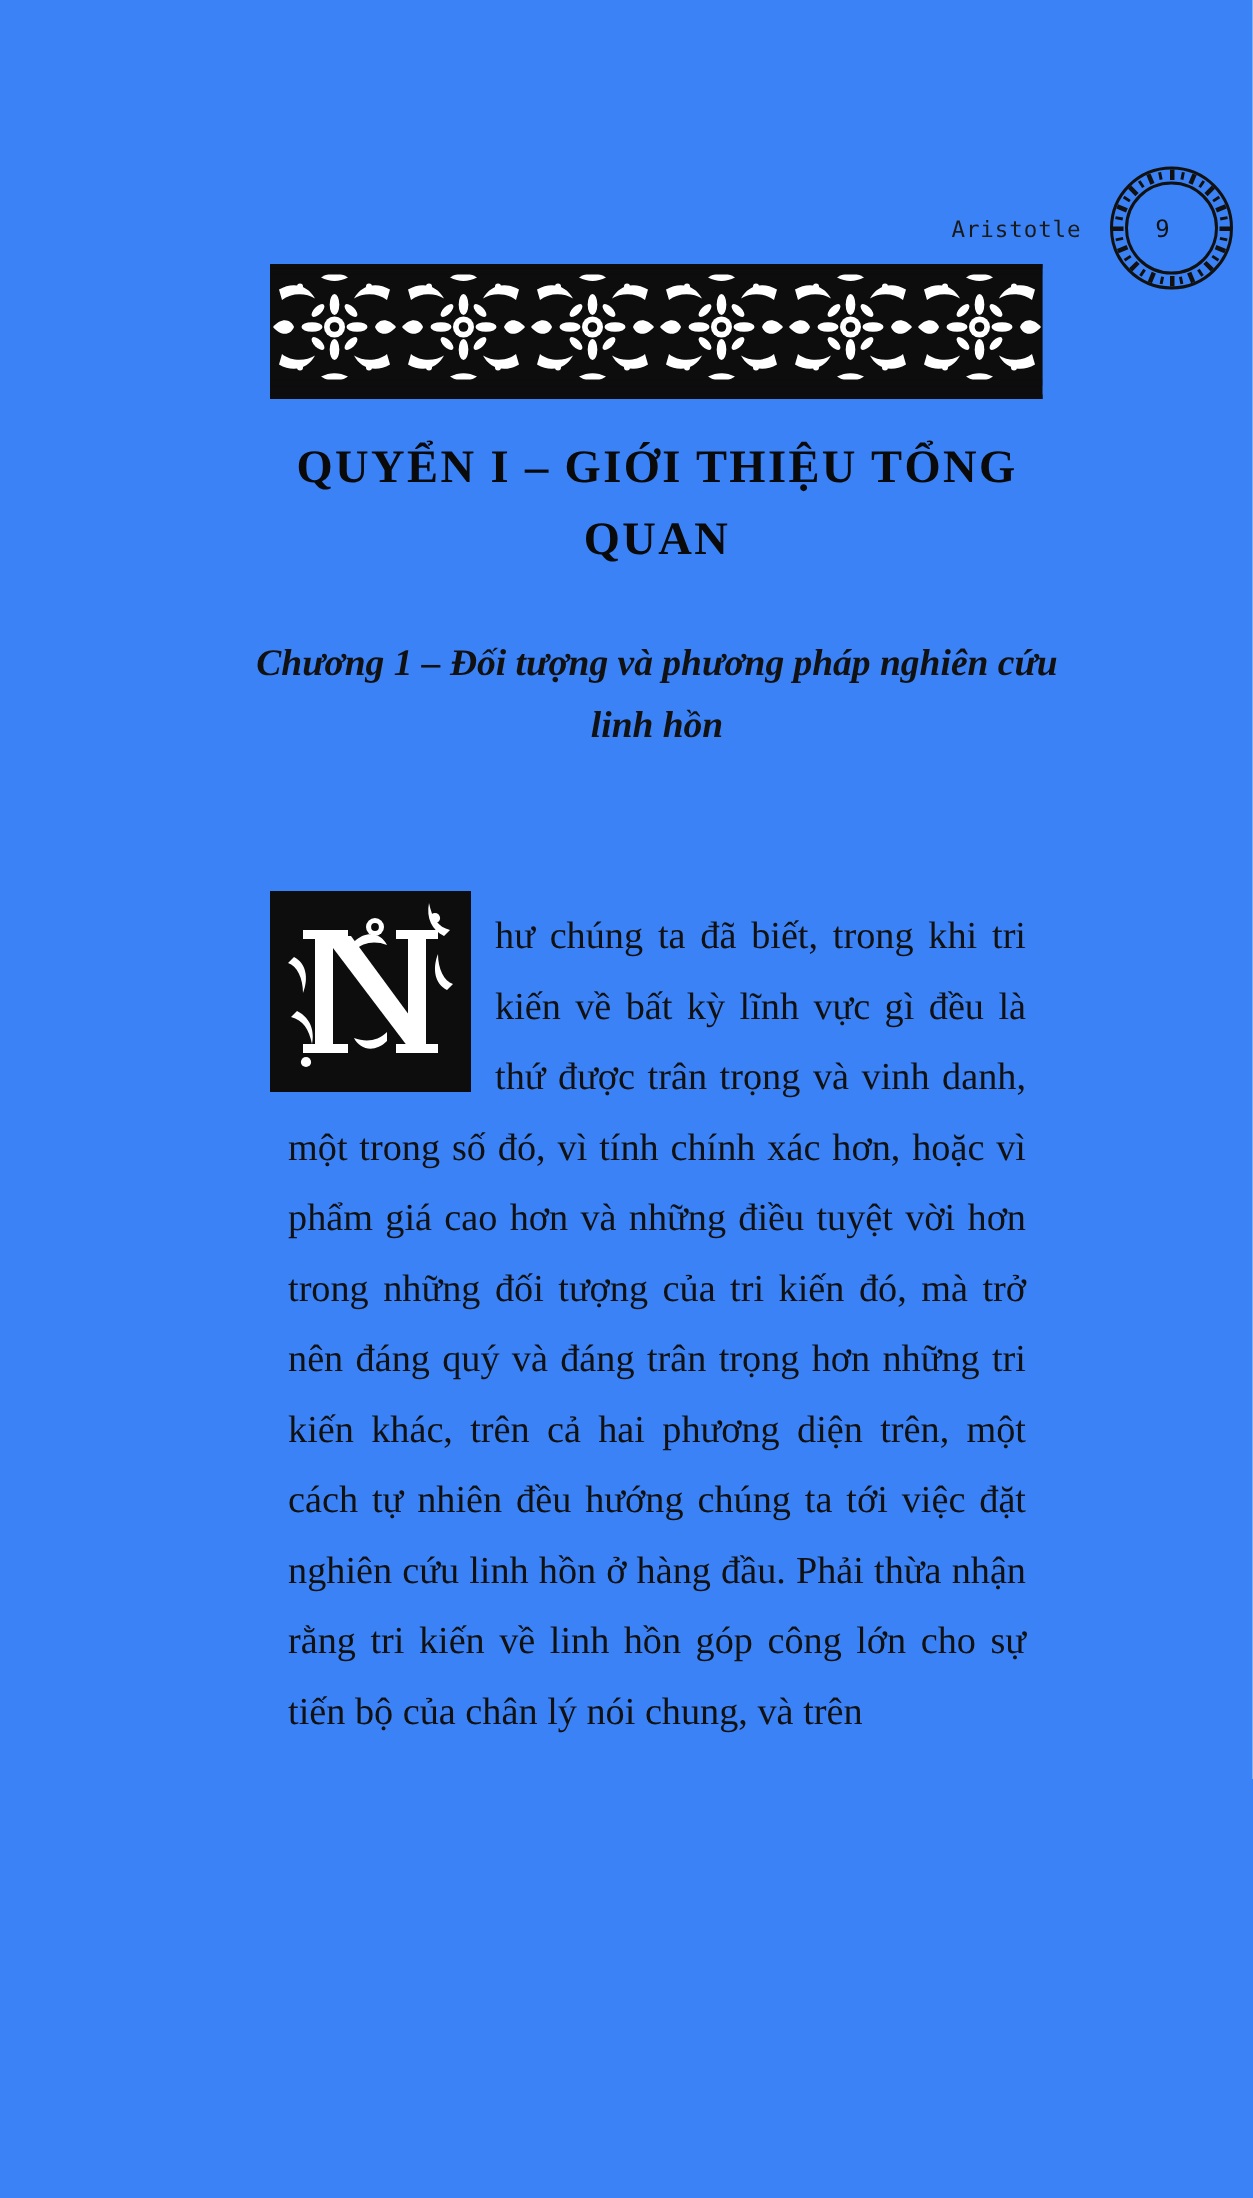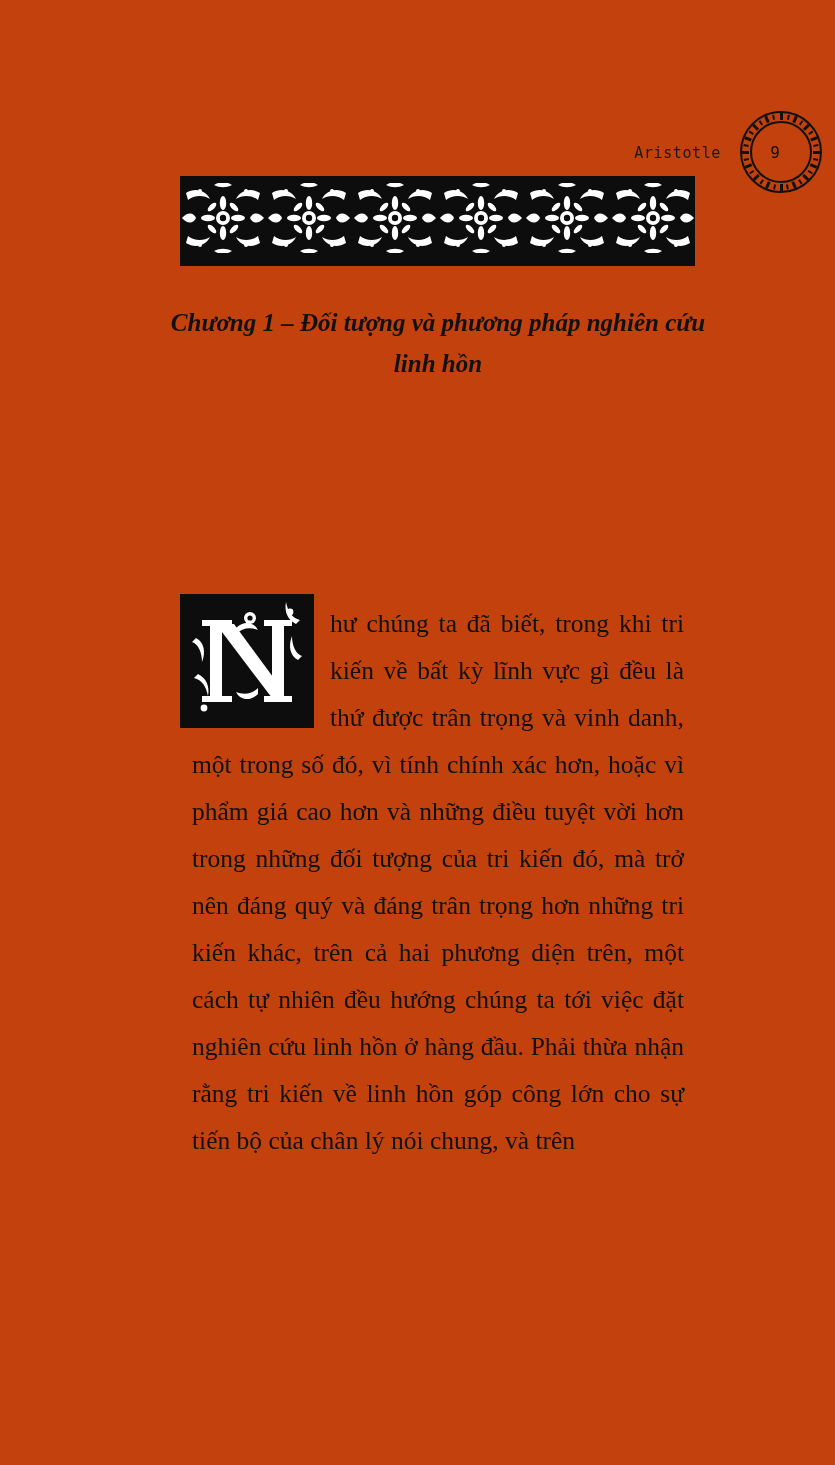--- a/index.html
+++ b/index.html
@@ -13,21 +13,21 @@
     height: 1465px;
     position: relative;
     overflow: hidden;
     font-family: "Liberation Serif", serif;
     color: #111111;
   }
 
   .page {
     position: absolute;
     inset: 0;
-    background: #c2410c;
+    background: #3b82f6;
   }
 
   
   .running-head {
     position: absolute;
     top: 118px;
     right: 46px;
     display: flex;
     align-items: center;
     gap: 18px;
@@ -95,21 +95,21 @@
     line-height: 1.55;
     color: #0a0a0a;
     margin: 0;
   }
   .chapter-title {
     font-family: "Liberation Serif", serif;
     font-style: italic;
     font-size: 25px;
     line-height: 1.62;
     color: #111111;
-    margin: 16px 0 0 0;
+    margin: 40px 0 0 0;
   }
 
   
   .body-block {
     position: absolute;
     top: 588px;
     left: 180px;
     width: 516px;
   }
   .dropcap {
@@ -244,20 +244,21 @@
         <use href="#motif" x="258"></use>
         <use href="#motif" x="344"></use>
         <use href="#motif" x="430"></use>
       </g>
       <rect x="0" y="0" width="515" height="4" fill="#0d0d0d"></rect>
       <rect x="0" y="74" width="515" height="4" fill="#0d0d0d"></rect>
     </svg>
   </div>
 
   <div class="title-block">
+    <h1 class="book-title">QUYỂN I – GIỚI THIỆU TỔNG QUAN</h1>
     <h2 class="chapter-title">Chương 1 – Đối tượng và phương pháp nghiên cứu linh hồn</h2>
   </div>
 
   <div class="body-block">
     <div class="dropcap">
       <svg width="134" height="134" viewBox="0 0 134 134" aria-hidden="true">
         <rect x="0" y="0" width="134" height="134" fill="#0d0d0d"></rect>
         <g fill="#ffffff">
 
           <rect x="30" y="30" width="12" height="74"></rect>

